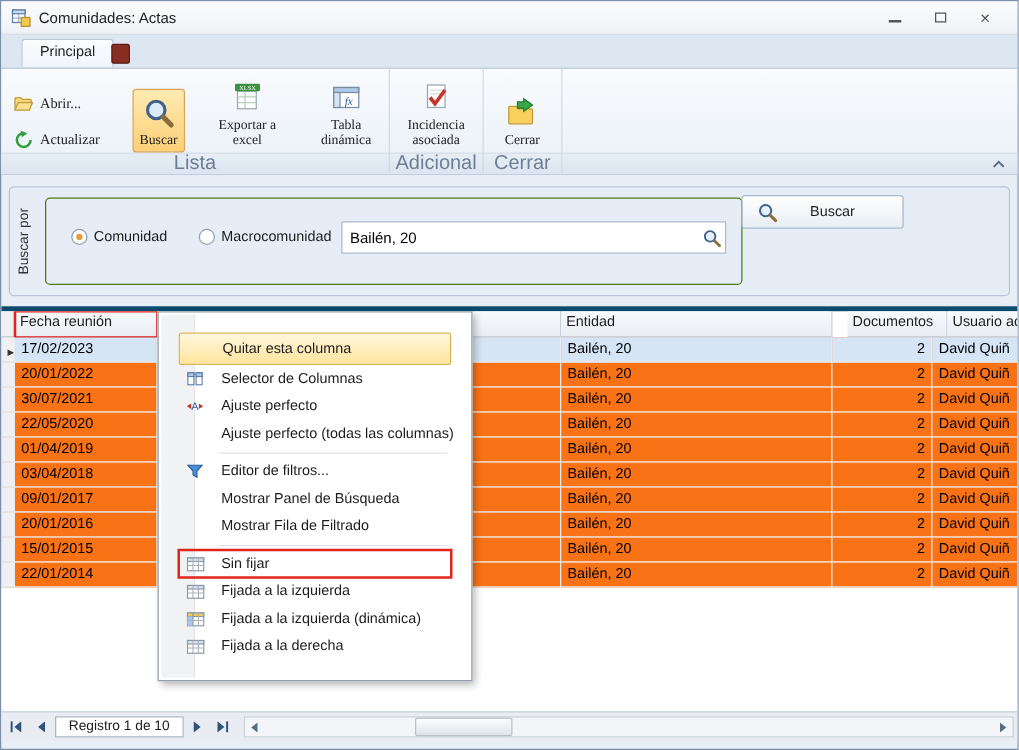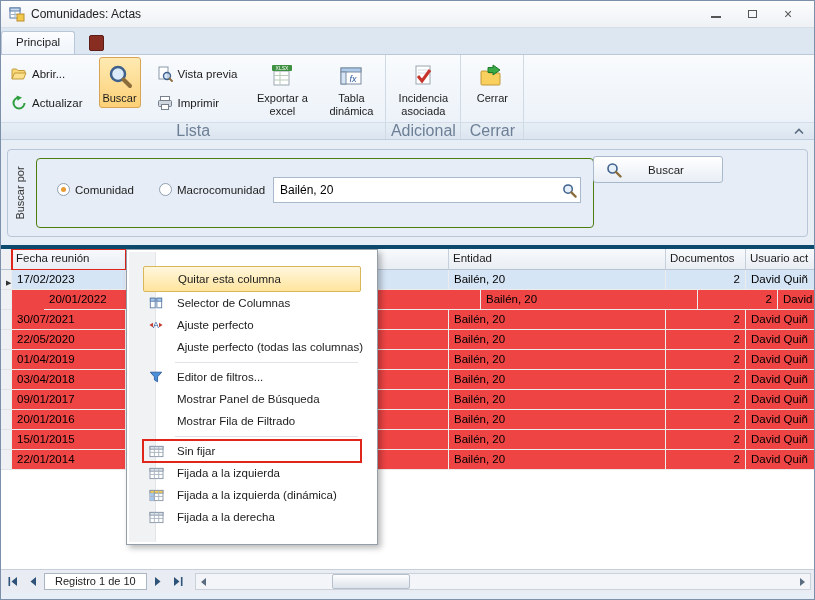--- a/index.html
+++ b/index.html
@@ -9,29 +9,29 @@
   
   .titlebar { height:27px; display:flex; align-items:center; padding:0 8px; background:linear-gradient(#fdfdfe,#eef1f5); border-bottom:1px solid #d8dee6; }
   .titlebar .title { margin-left:6px; font-size:12px; color:#222; }
   .win-buttons { margin-left:auto; display:flex; align-items:center; gap:16px; padding-right:8px; }
   .wb { width:20px; height:14px; display:flex; align-items:center; justify-content:center; color:#555; cursor:default; }
   .wb-min i { display:block; width:10px; border-bottom:2px solid #555; margin-top:6px; }
   .wb-restore i { display:block; width:9px; height:8px; border:1.5px solid #555; }
   .wb-close { font-size:14px; line-height:1; color:#555; }
 
   
-  .tabstrip { position:relative; height:26px; background:#dde7f2; display:flex; align-items:flex-end; padding-left:0; }
+  .tabstrip { position:relative; height:26px; background:#dde7f2; display:flex; align-items:flex-end; padding-left:16px; }
   .tab.active { height:23px; padding:4px 14px 0; background:linear-gradient(#fbfcfe,#f0f5fb); border:1px solid #b9c7d9; border-bottom:none; border-radius:3px 3px 0 0; font-size:11.5px; color:#222; }
   .tab-marker { position:absolute; left:88px; top:7px; width:15px; height:16px; background:#872d22; border:1px solid #5e1d15; border-radius:2px; }
 
   
   .ribbon { position:relative; height:86px; background:linear-gradient(#f9fbfd,#e9f0f8); border-top:1px solid #b9c7d9; border-bottom:1px solid #bfcddd; display:flex; align-items:stretch; }
   .ribbon::after { content:""; position:absolute; left:0; right:0; bottom:0; height:16px; background:linear-gradient(#e6edf5,#dce5f0); border-top:1px solid #d4dde8; z-index:0; }
   .rgroup { position:relative; z-index:1; display:flex; flex-direction:column; border-right:1px solid #cfdae7; }
-  .rgroup-body { flex:1; display:flex; align-items:flex-start; padding:2px 5px 1px; gap:11px; }
+  .rgroup-body { flex:1; display:flex; align-items:flex-end; padding:2px 5px 1px; gap:21px;font-family:Liberation Serif, serif; }
   .rgroup-label { height:16px; font-size:16px; color:#6d7f95; text-align:center; line-height:15px; }
   .small-col { display:flex; flex-direction:column; gap:9px; padding-top:7px; }
   .small-btn { display:flex; align-items:center; gap:5px; font-size:11.5px; color:#1c1c1c; padding:2px 5px; border-radius:2px; white-space:nowrap; }
   .ico16 { width:16px; height:16px; display:inline-flex; flex:none; }
   .big-btn { width:58px; display:flex; flex-direction:column; align-items:center; gap:3px; padding:5px 2px 2px; font-size:11px; color:#1c1c1c; text-align:center; line-height:1.15; border:1px solid transparent; border-radius:3px; }
   .big-btn .ico24 { width:26px; height:26px; display:inline-flex; }
   .big-btn.pressed { width:42px; background:linear-gradient(#ffeab2,#fcd077); border-color:#d8a558; }
   .ribbon-chevron { position:absolute; right:8px; bottom:2px; z-index:2; width:14px; height:12px; display:flex; align-items:center; justify-content:center; }
 
   
@@ -47,21 +47,21 @@
   .sp-input input { flex:1; min-width:0; border:none; outline:none; font-size:12px; font-family:inherit; padding:0 4px 0 6px; color:#000; background:transparent; }
   .sp-input .mag { width:22px; height:100%; display:flex; align-items:center; justify-content:center; }
   .sp-buscar { position:absolute; left:585px; top:6px; width:130px; height:27px; border:1px solid #a9b9cc; border-radius:3px; background:linear-gradient(#ffffff,#e8eef5); display:flex; align-items:center; padding:0 12px; font-size:11.5px; color:#1c1c1c; }
   .sp-buscar .lbl { flex:1; text-align:center; }
 
   
   .grid { position:absolute; left:0; top:244px; width:813px; height:324px; background:#fff; border-top:4px solid #0c4a6e; overflow:hidden; }
   .grid-header { display:flex; height:21px; }
   .gh-cell { background:linear-gradient(#f8fafc,#e9eef4); border-right:1px solid #c6d0dc; border-bottom:1px solid #b9c4d2; font-size:11.5px; color:#1c1c1c; padding:3px 4px 0; overflow:hidden; white-space:nowrap; flex:none; }
   .indicator { width:11px; background:#eef0f3; border-right:1px solid #cdd5de; padding:0; flex:none; }
-  .grid-row { display:flex; height:20px; background:#ef4444; }
+  .grid-row { display:flex; height:20px; background:#f97316; }
   .cell { border-right:1px solid #ececec; border-bottom:1px solid #ececec; font-size:11.5px; color:#000; padding:3px 5px 0; overflow:hidden; white-space:nowrap; flex:none; }
   .cell.indicator { border-bottom:1px solid #dfe3e8; }
   .cell.right { text-align:right; }
   .grid-row.selected .cell:not(.indicator) { background:#d5e5f6; }
   .row-arrow { display:block; font-size:7px; line-height:19px; text-align:center; color:#333; }
 
   
   .ctx-menu { position:absolute; left:125px; top:248px; width:252px; background:#fff; border:1px solid #939ea9; box-shadow:3px 3px 6px rgba(0,0,0,.28); padding:16px; z-index:20; }
   .ctx-menu::before { content:""; position:absolute; left:2px; top:2px; bottom:2px; width:26px; background:#f1f2f4; border-right:1px solid #e3e5e8; }
   .menu-item { position:relative; display:flex; align-items:center; height:22px; font-size:11.5px; color:#1c1c1c; padding-right:6px; }
@@ -139,42 +139,20 @@
         </div>
         <div class="big-btn pressed">
           <span class="ico24">
             <svg viewBox="0 0 26 26" width="26" height="26">
                 <circle cx="11" cy="11" r="7" fill="#dcebfa" stroke="#3f618c" stroke-width="2.5"></circle>
                 <line x1="16.5" y1="16.5" x2="23" y2="23" stroke="#8a6d3b" stroke-width="4" stroke-linecap="round"></line>
               </svg>
           </span>
           <span>Buscar</span>
         </div>
-        <div class="small-col">
-          <div class="small-btn">
-            <span class="ico16">
-              <svg viewBox="0 0 16 16" width="16" height="16">
-                  <rect x="2" y="1" width="9" height="12" fill="#fff" stroke="#8a97a8"></rect>
-                  <circle cx="10" cy="10" r="3.5" fill="rgba(190,215,240,.6)" stroke="#3f618c" stroke-width="1.4"></circle>
-                  <line x1="12.5" y1="12.5" x2="15" y2="15" stroke="#8a6d3b" stroke-width="1.8" stroke-linecap="round"></line>
-                </svg>
-            </span>
-            <span>Vista previa</span>
-          </div>
-          <div class="small-btn">
-            <span class="ico16">
-              <svg viewBox="0 0 16 16" width="16" height="16">
-                  <rect x="3.5" y="1.5" width="9" height="4" fill="#fff" stroke="#77808c"></rect>
-                  <rect x="1.5" y="5.5" width="13" height="6" rx="1" fill="#cfd6de" stroke="#77808c"></rect>
-                  <rect x="4.5" y="9.5" width="7" height="5" fill="#fff" stroke="#77808c"></rect>
-                </svg>
-            </span>
-            <span>Imprimir</span>
-          </div>
-        </div>
         <div class="big-btn">
           <span class="ico24">
             <svg viewBox="0 0 26 26" width="26" height="26">
                 <rect x="5" y="8" width="15" height="14" fill="#fff" stroke="#9aa5b1"></rect>
                 <line x1="5" y1="12.5" x2="20" y2="12.5" stroke="#b9cdb9"></line>
                 <line x1="5" y1="17" x2="20" y2="17" stroke="#b9cdb9"></line>
                 <line x1="11" y1="8" x2="11" y2="22" stroke="#b9cdb9"></line>
                 <rect x="3" y="2" width="20" height="6" rx="1" fill="#3f9142"></rect>
                 <text x="13" y="6.8" font-size="5" fill="#fff" text-anchor="middle">XLSX</text>
               </svg>
@@ -268,37 +246,37 @@
       <span class="lbl">Buscar</span>
     </div>
   </div>
 
   <div class="grid">
     <div class="grid-header">
         <div class="gh-cell indicator"></div>
         <div class="gh-cell annotated-red" style="width: 114px;">Fecha reunión</div>
         <div class="gh-cell" style="width: 323px;"></div>
         <div class="gh-cell" style="width: 217px;">Entidad</div>
-        <div class="gh-cell right" style="width: 80px;">Documentos</div>
+        <div class="gh-cell right" style="width: 80px; margin-left: 12px;">Documentos</div>
         <div class="gh-cell" style="width: 71px;">Usuario act</div>
       </div>
     <div>
         <div class="grid-row selected">
           <div class="cell indicator">
             <span class="row-arrow">▶</span>
           </div>
           <div class="cell" style="width: 114px;">17/02/2023</div>
           <div class="cell" style="width: 323px;"></div>
           <div class="cell" style="width: 217px;">Bailén, 20</div>
           <div class="cell right" style="width: 80px;">2</div>
           <div class="cell" style="width: 71px;">David Quiñ</div>
         </div>
         <div class="grid-row">
           <div class="cell indicator"></div>
-          <div class="cell" style="width: 114px; margin-left: 32px;">20/01/2022</div>
+          <div class="cell" style="width: 114px;">20/01/2022</div>
           <div class="cell" style="width: 323px;"></div>
           <div class="cell" style="width: 217px;">Bailén, 20</div>
           <div class="cell right" style="width: 80px;">2</div>
           <div class="cell" style="width: 71px;">David Quiñ</div>
         </div>
         <div class="grid-row">
           <div class="cell indicator"></div>
           <div class="cell" style="width: 114px;">30/07/2021</div>
           <div class="cell" style="width: 323px;"></div>
           <div class="cell" style="width: 217px;">Bailén, 20</div>

